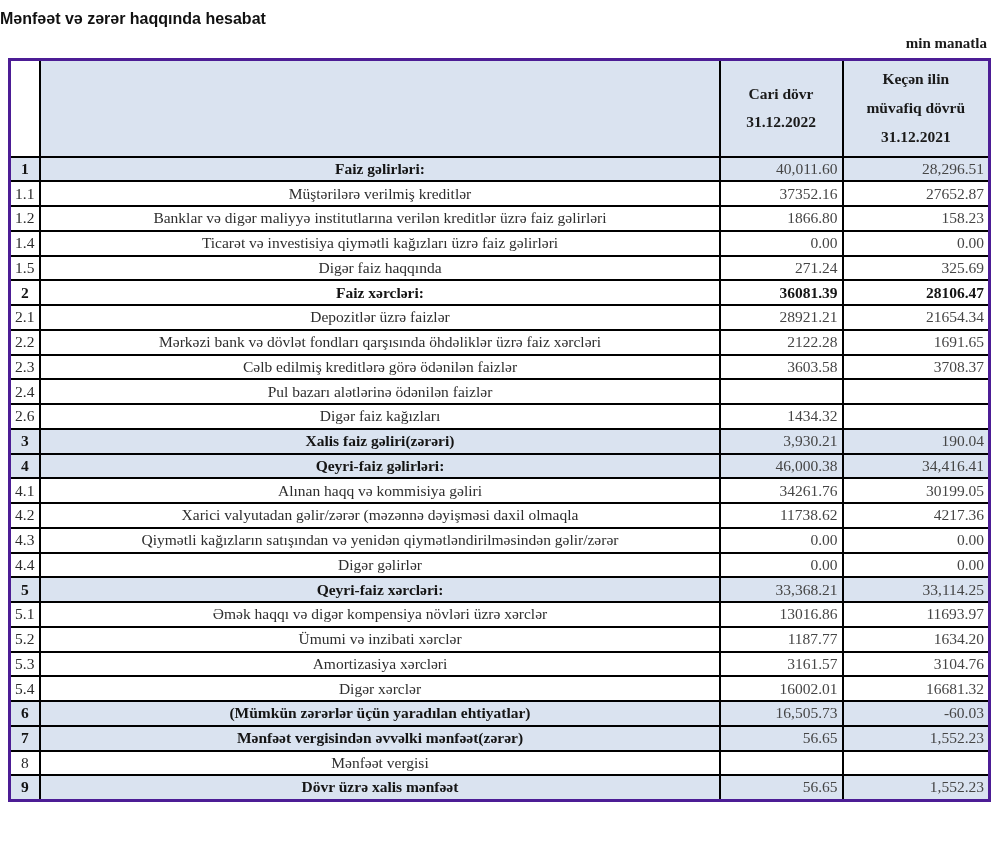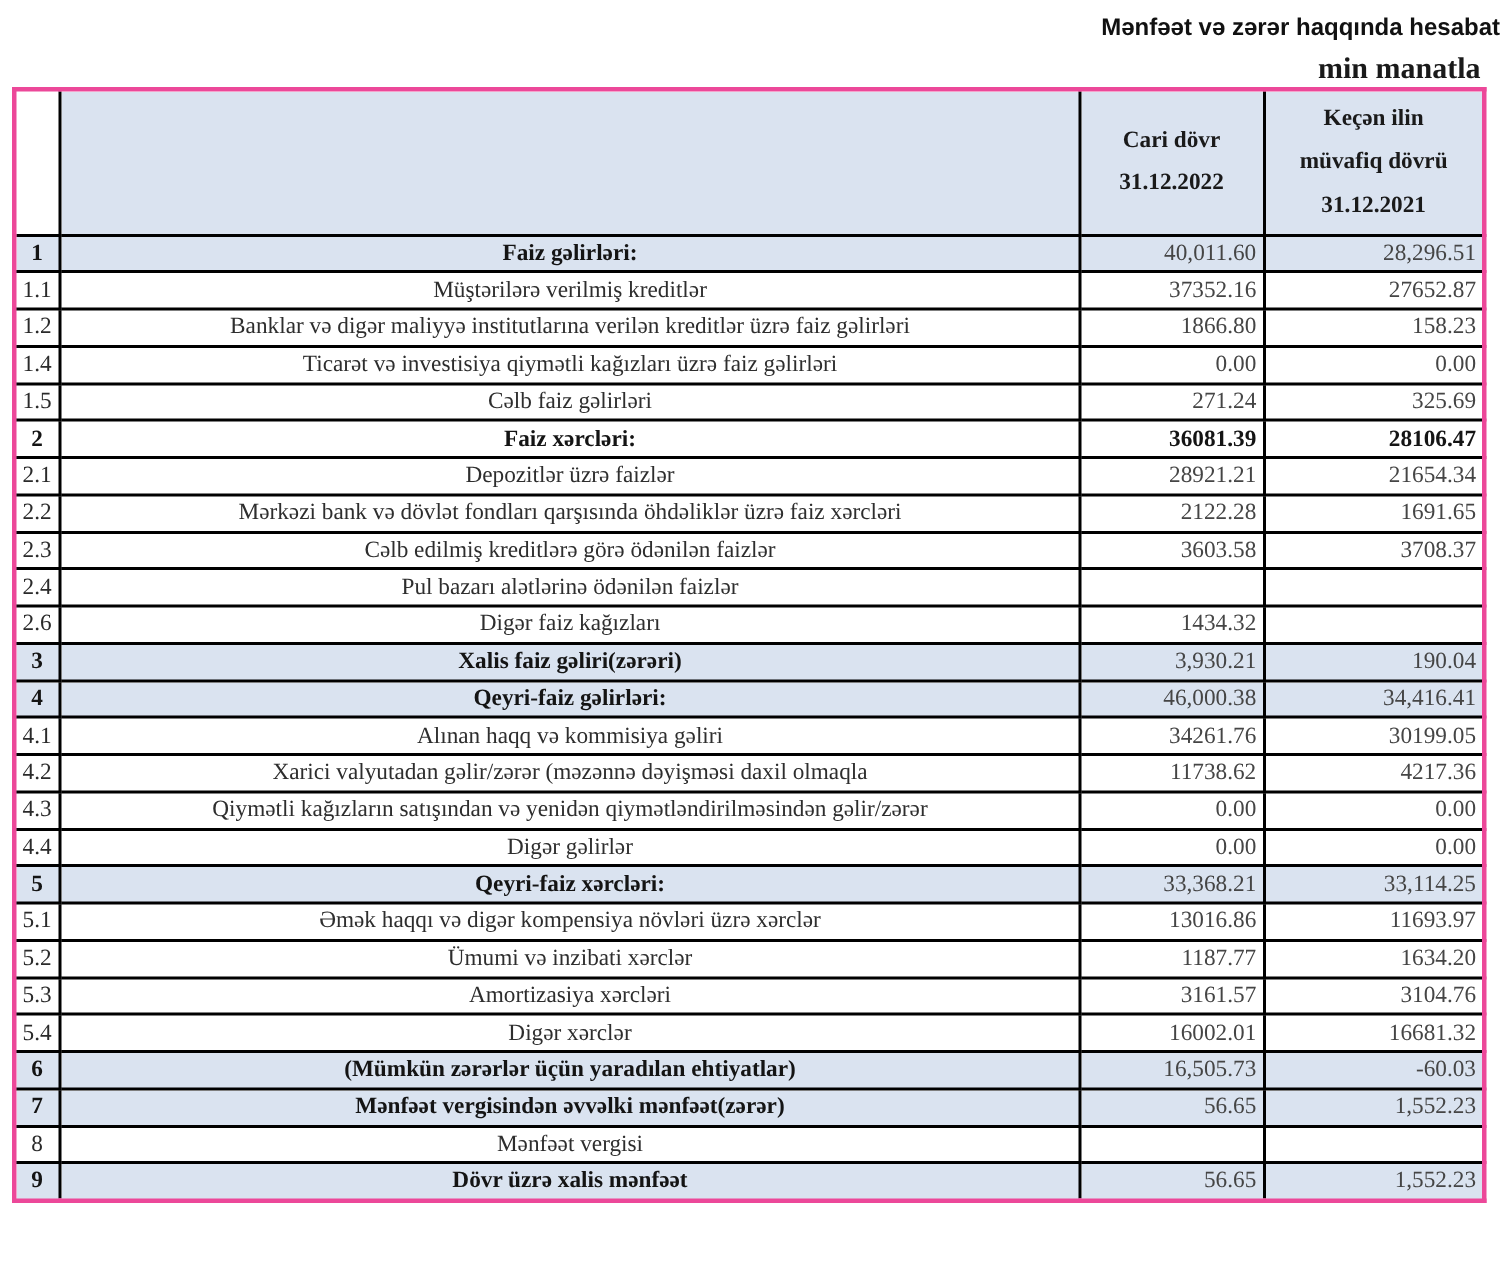--- a/index.html
+++ b/index.html
@@ -12,43 +12,43 @@
     height: 851px;
     position: relative;
     overflow: hidden;
     font-family: "Liberation Serif", serif;
   }
   .title {
     position: absolute;
     top: 10px;
     left: 0;
     width: 100%;
-    text-align: right;
+    text-align: left;
     font-family: "Liberation Sans", sans-serif;
     font-weight: bold;
     font-size: 16px;
     color: #111111;
   }
   .unit-note {
     position: absolute;
     top: 35px;
     right: 13px;
     font-family: "Liberation Serif", serif;
     font-weight: bold;
-    font-size: 20px;
+    font-size: 15px;
     color: #1a1a1a;
   }
   table.pl {
     position: absolute;
     top: 58px;
     left: 8px;
     width: 980px;
     border-collapse: collapse;
     table-layout: fixed;
-    border: 3px solid #ec4899;
+    border: 3px solid #4c1d95;
     padding-left: 32px;
   }
   table.pl th, table.pl td {
     border: 2px solid #000000;
     font-size: 15.5px;
     overflow: hidden;
     white-space: nowrap;
   }
   thead tr { height: 97px; }
   tbody tr { height: 24.75px; }
@@ -127,21 +127,21 @@
     <td class="val">158.23</td>
   </tr>
       <tr>
     <td class="num">1.4</td>
     <td class="label">Ticarət və investisiya qiymətli kağızları üzrə faiz gəlirləri</td>
     <td class="val">0.00</td>
     <td class="val">0.00</td>
   </tr>
       <tr>
     <td class="num">1.5</td>
-    <td class="label">Cəlb faiz gəlirləri</td>
+    <td class="label">Digər faiz haqqında</td>
     <td class="val">271.24</td>
     <td class="val">325.69</td>
   </tr>
       <tr>
     <td class="num b">2</td>
     <td class="label b">Faiz xərcləri:</td>
     <td class="val b">36081.39</td>
     <td class="val b">28106.47</td>
   </tr>
       <tr>

